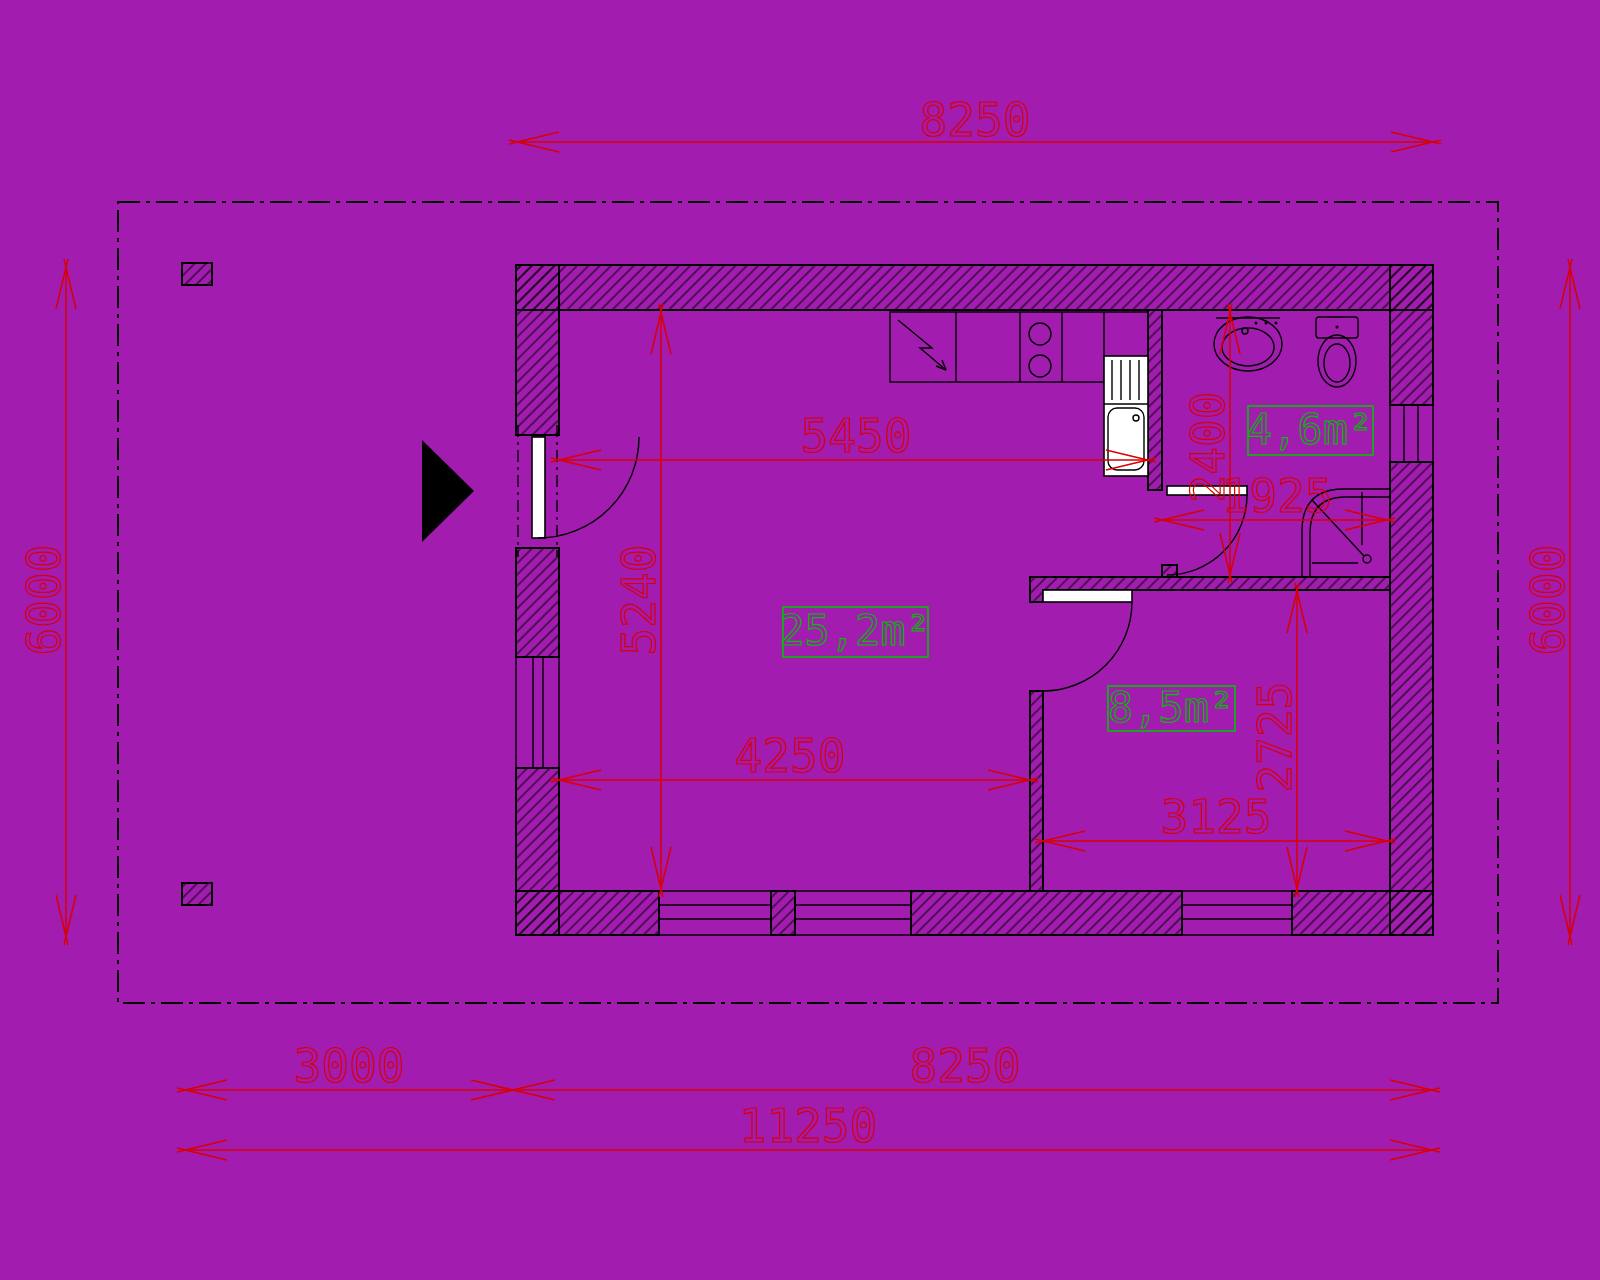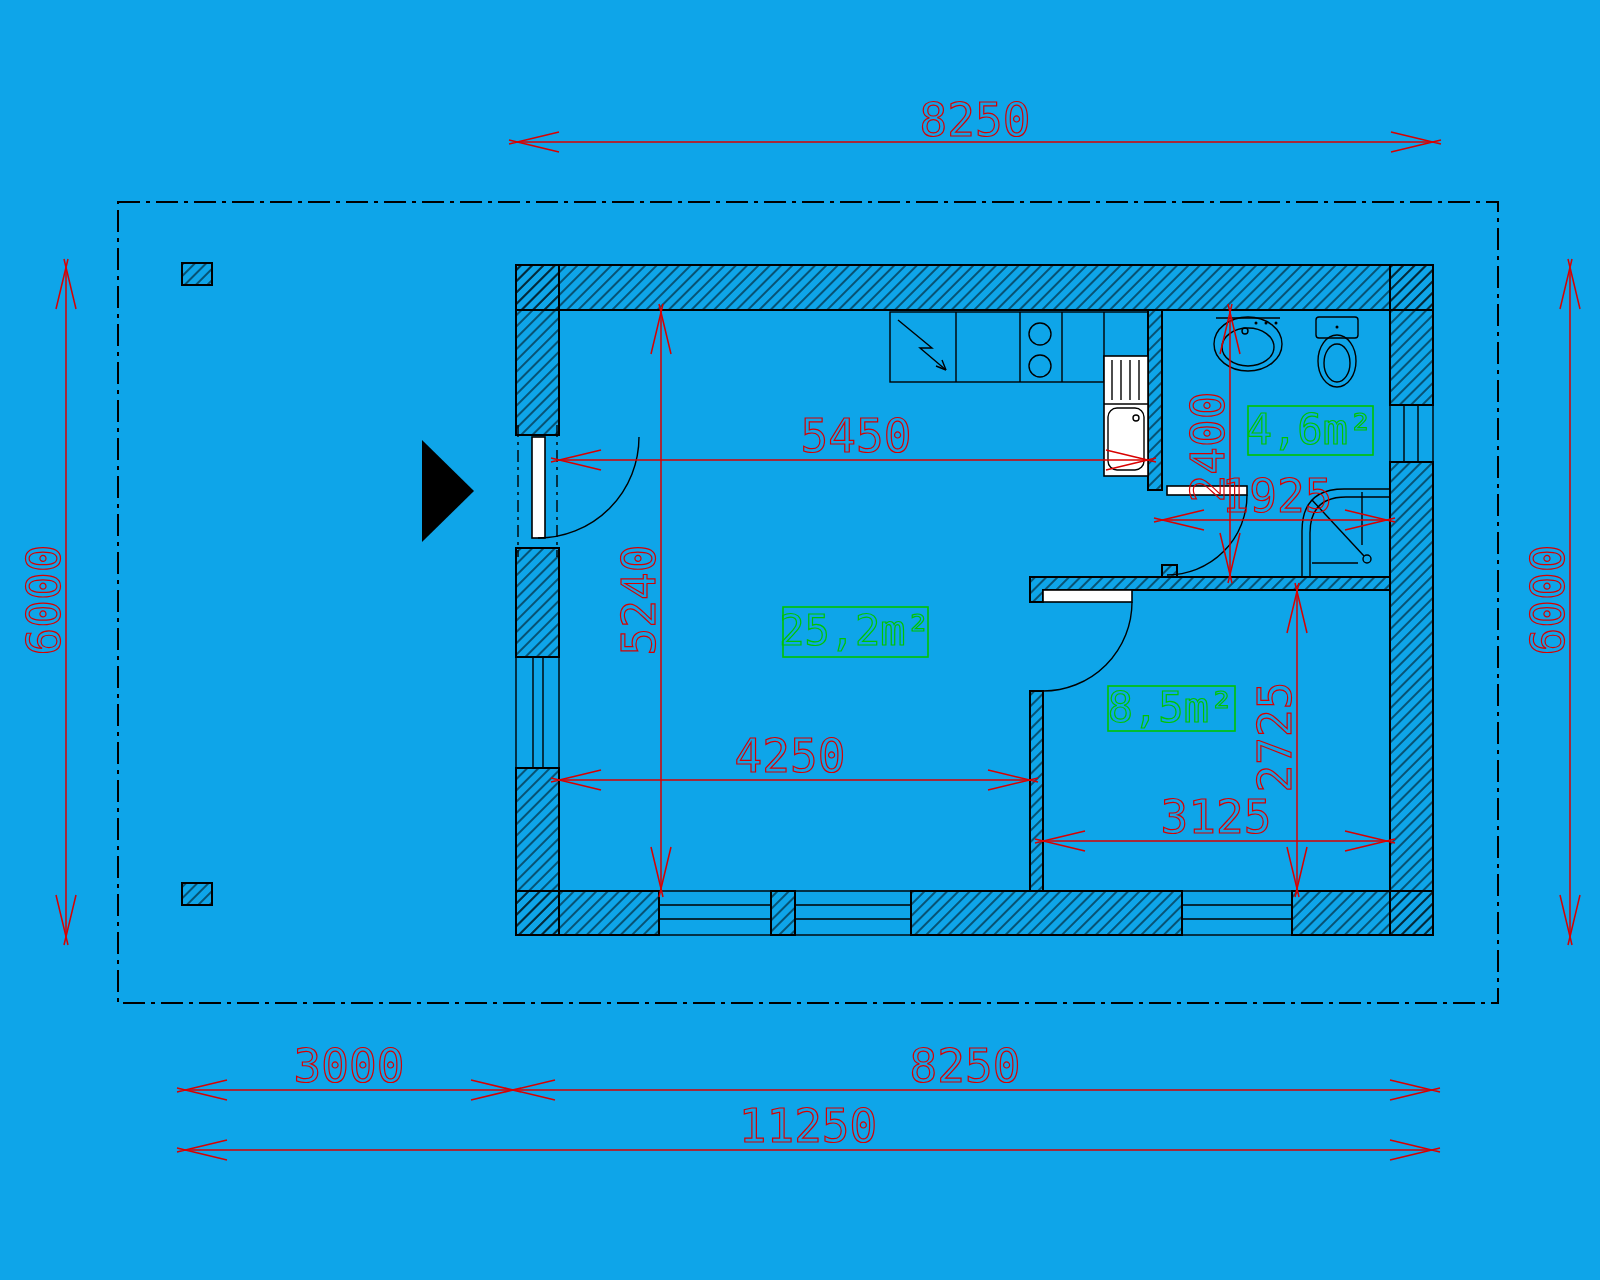--- a/index.html
+++ b/index.html
@@ -1,16 +1,16 @@
 <!DOCTYPE html>
 <html><head>
 <meta charset="utf-8">
 <style>
   html,body{margin:0;padding:0;background:#ffffff;}
-  .page{width:1600px;height:1280px;background:#0ea5e9;position:relative;overflow:hidden;text-align:right;}
+  .page{width:1600px;height:1280px;background:#a21caf;position:relative;overflow:hidden;text-align:right;}
   svg{display:block;}
   .wall{fill:url(#hatch);stroke:#000;stroke-width:2;}
   .thin{stroke:#000;stroke-width:1.4;fill:none;}
   .fix{stroke:#000;stroke-width:1.6;fill:#fff;}
   .fixn{stroke:#000;stroke-width:1.4;fill:none;}
   .dimline{stroke:#d80000;stroke-width:1.5;fill:none;}
   .dimtext{font-family:"DejaVu Sans Mono", monospace;font-size:46px;fill:none;stroke:#d80000;stroke-width:1.2;text-anchor:middle;}
   .areatext{font-family:"DejaVu Sans Mono", monospace;font-size:42px;fill:none;stroke:#00c400;stroke-width:1.2;text-anchor:middle;}
   .areabox{fill:none;stroke:#00c400;stroke-width:1.6;}
   .bound{fill:none;stroke:#000;stroke-width:2;stroke-dasharray:22 6 4 6;}

